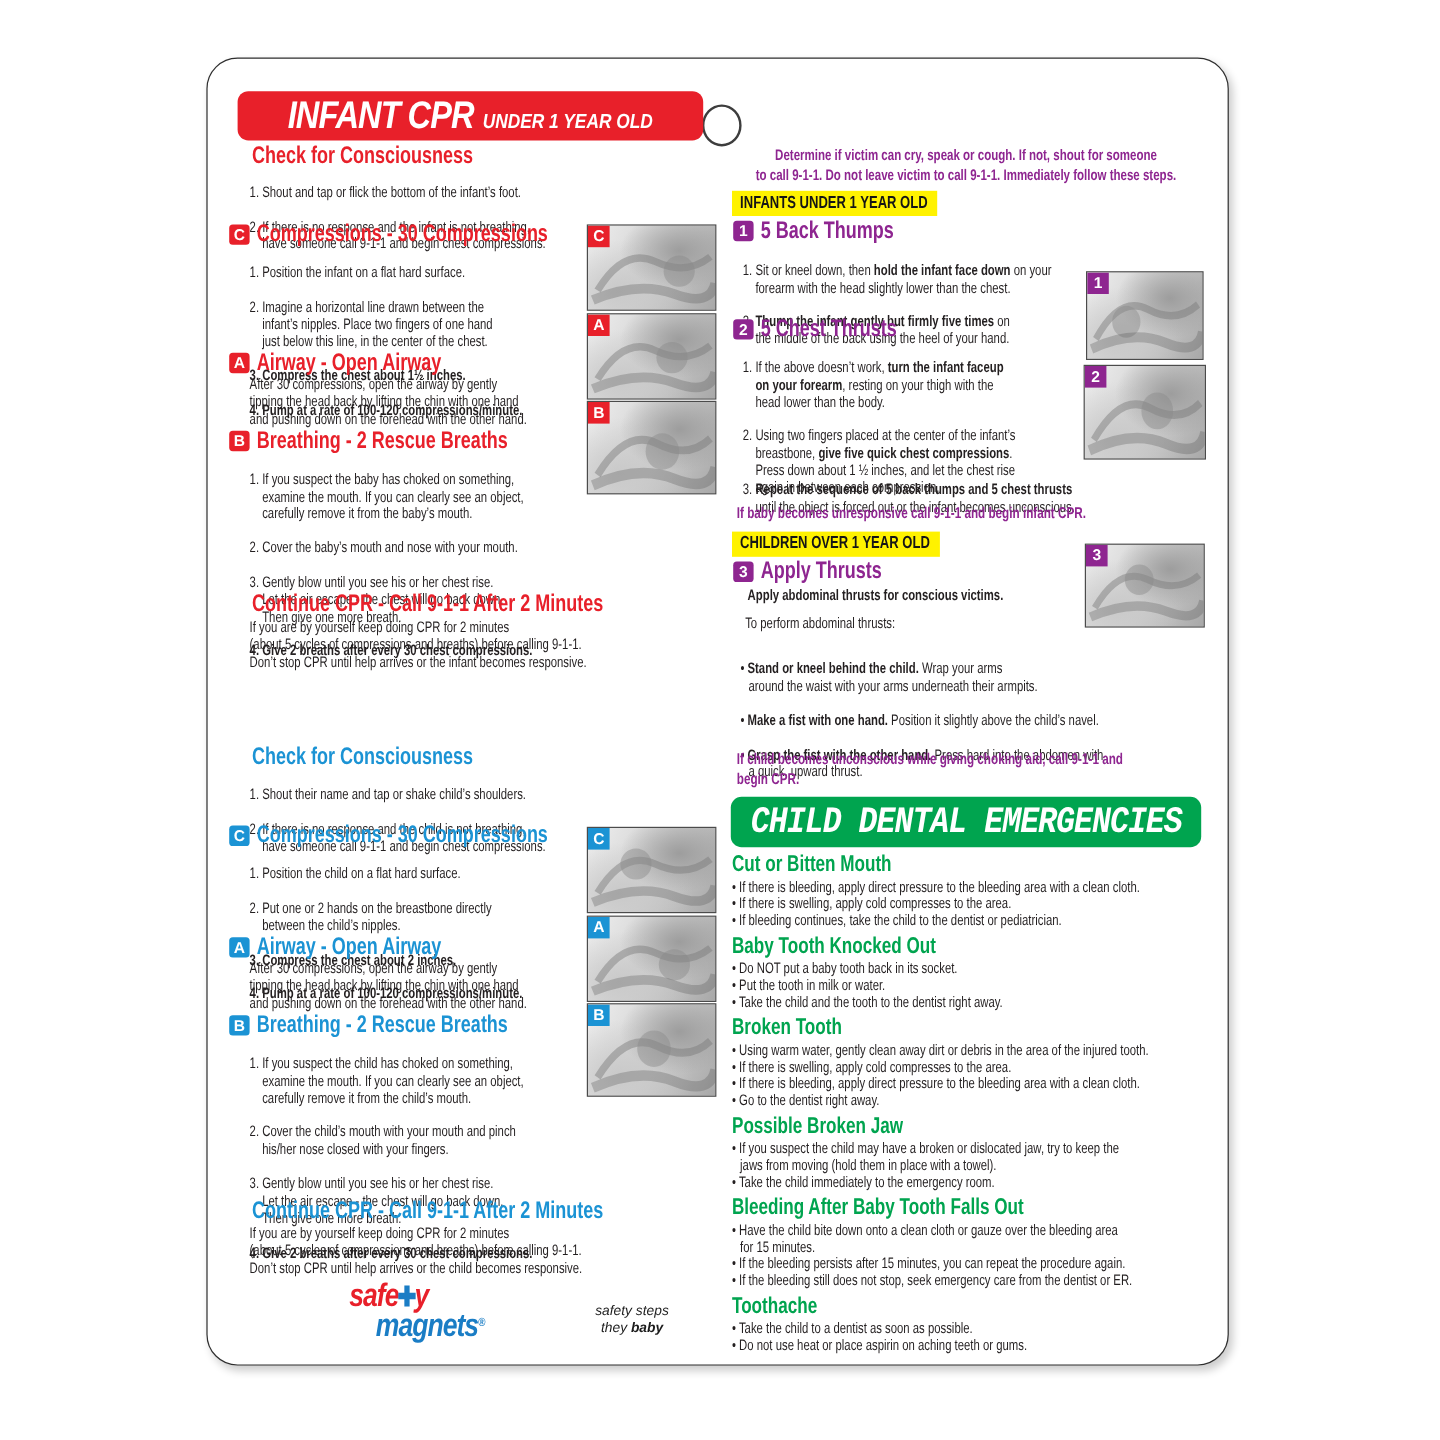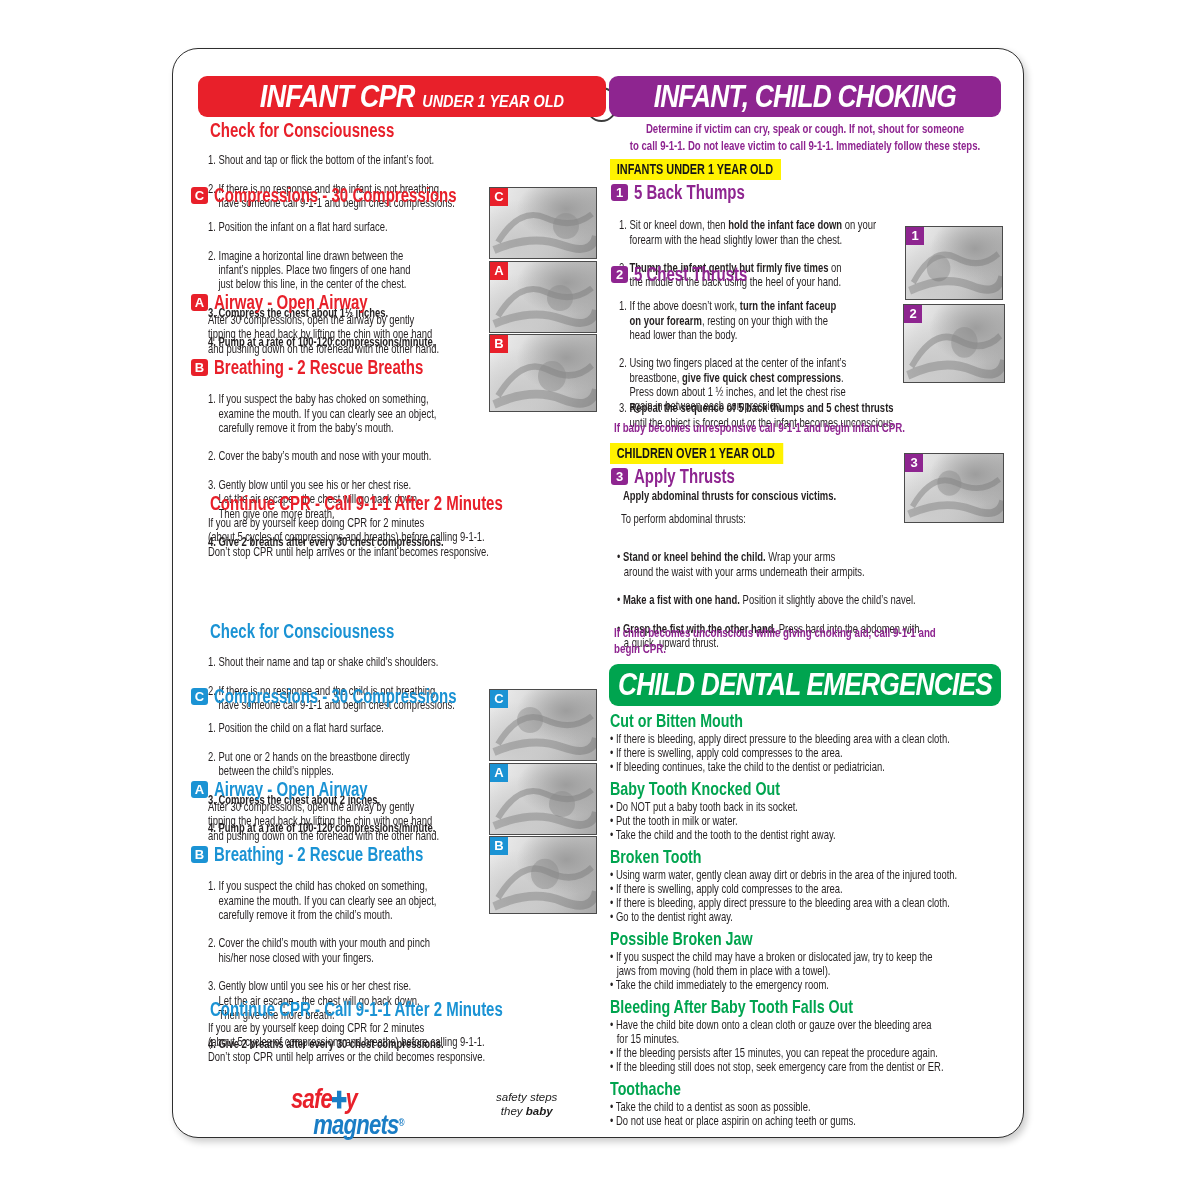--- a/index.html
+++ b/index.html
@@ -41,37 +41,37 @@
   .imgbox{position:absolute;width:106px;height:70px;border:1px solid #4b4b4b;overflow:hidden;
     background:
       radial-gradient(ellipse at 72% 30%, #9d9d9d 0%, rgba(157,157,157,0) 46%),
       radial-gradient(ellipse at 25% 78%, #c9c9c9 0%, rgba(201,201,201,0) 55%),
       linear-gradient(115deg,#efefef,#d2d2d2 48%,#a8a8a8);}
   .imgbox svg{position:absolute;left:0;top:0;width:100%;height:100%;}
   .imglab{position:absolute;left:0;top:0;width:18px;height:18px;border-radius:0;line-height:18px;}
   .hole{position:absolute;left:412px;top:38px;width:29px;height:31px;border-radius:50%;
     background:#fff;border:2px solid #3d3d3d;}
   
-  .logo{position:absolute;left:118px;top:1018px;width:330px;height:70px;margin-top:20px;}
+  .logo{position:absolute;left:118px;top:1018px;width:330px;height:70px;}
   .lgwords{position:absolute;left:0;top:0;transform:scaleX(0.82);transform-origin:0 0;}
   .lg1{font-style:italic;font-weight:bold;font-size:27px;color:#e8202a;letter-spacing:-1px;line-height:24px;}
   .lgplus{font-style:normal;color:#1a7dc5;font-size:23px;font-weight:bold;margin:0 -1px;}
   .lg2{font-style:italic;font-weight:bold;font-size:27px;color:#1a7dc5;letter-spacing:-1px;line-height:22px;margin-left:27px;}
   .lgreg{font-size:10px;font-style:normal;vertical-align:8px;}
-  .tag{position:absolute;left:205px;top:4px;font-style:italic;font-size:11.5px;line-height:13.5px;
+  .tag{position:absolute;left:205px;top:20px;font-style:italic;font-size:11.5px;line-height:13.5px;
     color:#1c1c1c;text-align:center;white-space:nowrap;}
 </style>
 </head>
 <body>
 
 <div class="card">
 
   <div class="hole"></div>
 
-  <div class="banner red-bg" style="left:25px;top:27px;width:388px;padding-left:20px;">
+  <div class="banner red-bg" style="left:25px;top:27px;width:388px;">
     <div class="bin">
       <span class="t1">INFANT CPR</span>
       <span class="t2">UNDER 1 YEAR OLD</span>
     </div>
   </div>
 
   <div class="s" style="left:37px;top:70px;">
     <span class="sh red-tx cxi">Check for Consciousness</span>
   </div>
   <div class="s cx bd" style="left:35px;top:90px;">
@@ -230,25 +230,20 @@
     <div class="lgwords">
       <div class="lg1"><span>safe</span><span class="lgplus">✚</span><span>y</span></div>
       <div class="lg2"><span>magnets</span><span class="lgreg">®</span></div>
     </div>
     <div class="tag">
       <span>safety steps</span><br>
       <span>they </span><span class="b">baby</span>
     </div>
   </div>
 
-  <div class="banner purple-bg" style="left:436px;top:27px;width:392px;">
-    <div class="bin">
-      <span class="t1m">INFANT, CHILD CHOKING</span>
-    </div>
-  </div>
 
   <div class="s cxc intro" style="left:362px;top:72px;width:540px;">Determine if victim can cry, speak or cough. If not, shout for someone
 to call 9-1-1. Do not leave victim to call 9-1-1. Immediately follow these steps.</div>
 
   <div class="s cx band" style="left:437px;top:110px;">INFANTS UNDER 1 YEAR OLD</div>
 
   <div class="s hrow" style="left:438px;top:132px;">
     <span class="sq purple-bg">1</span>
     <span class="sh purple-tx cxi">5 Back Thumps</span>
   </div>
@@ -316,21 +311,21 @@
   </div>
   <div class="imgbox" style="left:731px;top:404px;width:98px;height:68px;">
     <svg viewBox="0 0 106 70" preserveAspectRatio="none">
         <path d="M8,54 Q30,18 56,30 T102,26" stroke="#777" fill="none" stroke-width="6" opacity="0.45"></path>
         <circle cx="48" cy="30" r="13" fill="#8a8a8a" opacity="0.45"></circle>
         <path d="M4,62 Q42,46 72,57 T106,48" stroke="#555" fill="none" stroke-width="8" opacity="0.3"></path>
       </svg>
     <span class="sq purple-bg imglab">3</span>
   </div>
 
-  <div class="banner green-bg" style="left:436px;top:615px;width:392px;height:42px;">
+  <div class="banner green-bg" style="left:436px;top:615px;width:392px;height:42px;font-family:Liberation Mono, monospace;">
     <div class="bin">
       <span class="t1m">CHILD DENTAL EMERGENCIES</span>
     </div>
   </div>
 
   <div class="s cx" style="left:437px;top:661px;width:560px;">
     <div class="dh green-tx first">Cut or Bitten Mouth</div>
     <div class="db bu">• If there is bleeding, apply direct pressure to the bleeding area with a clean cloth.</div>
     <div class="db bu">• If there is swelling, apply cold compresses to the area.</div>
     <div class="db bu">• If bleeding continues, take the child to the dentist or pediatrician.</div>

